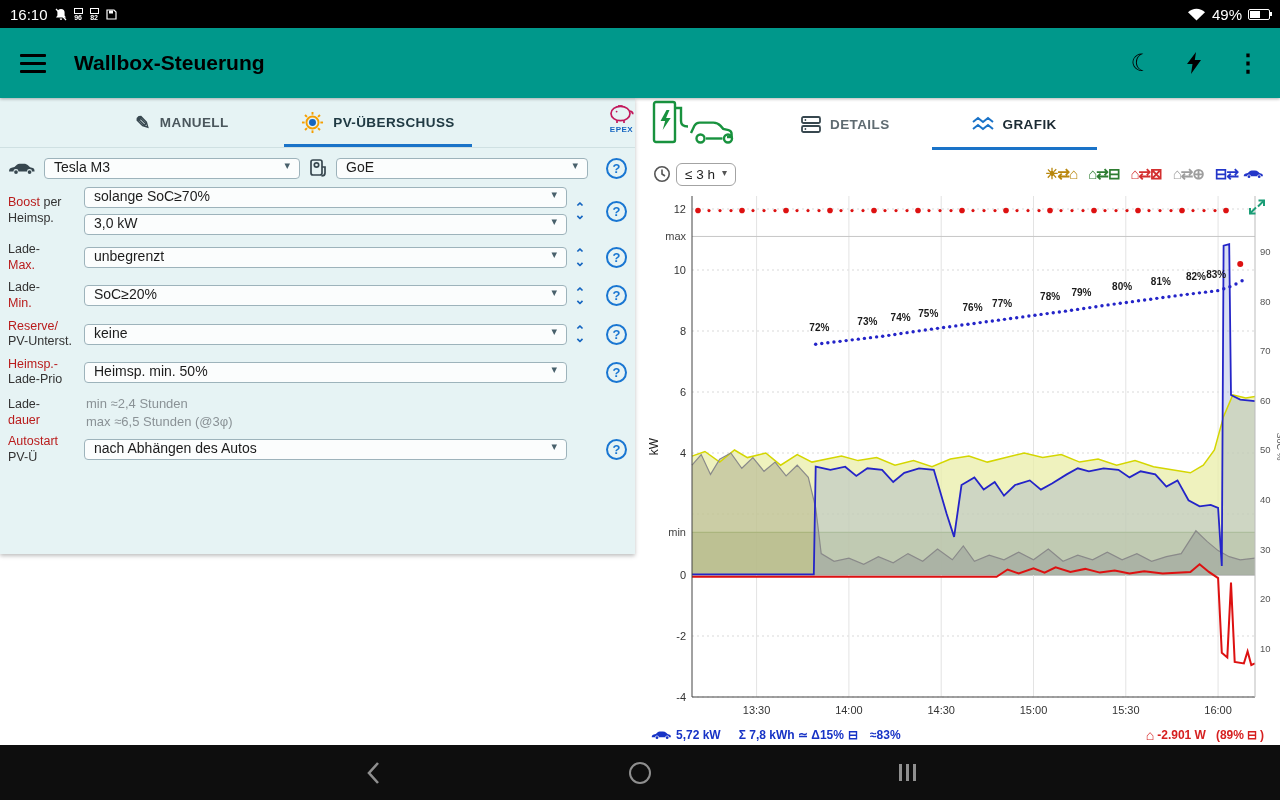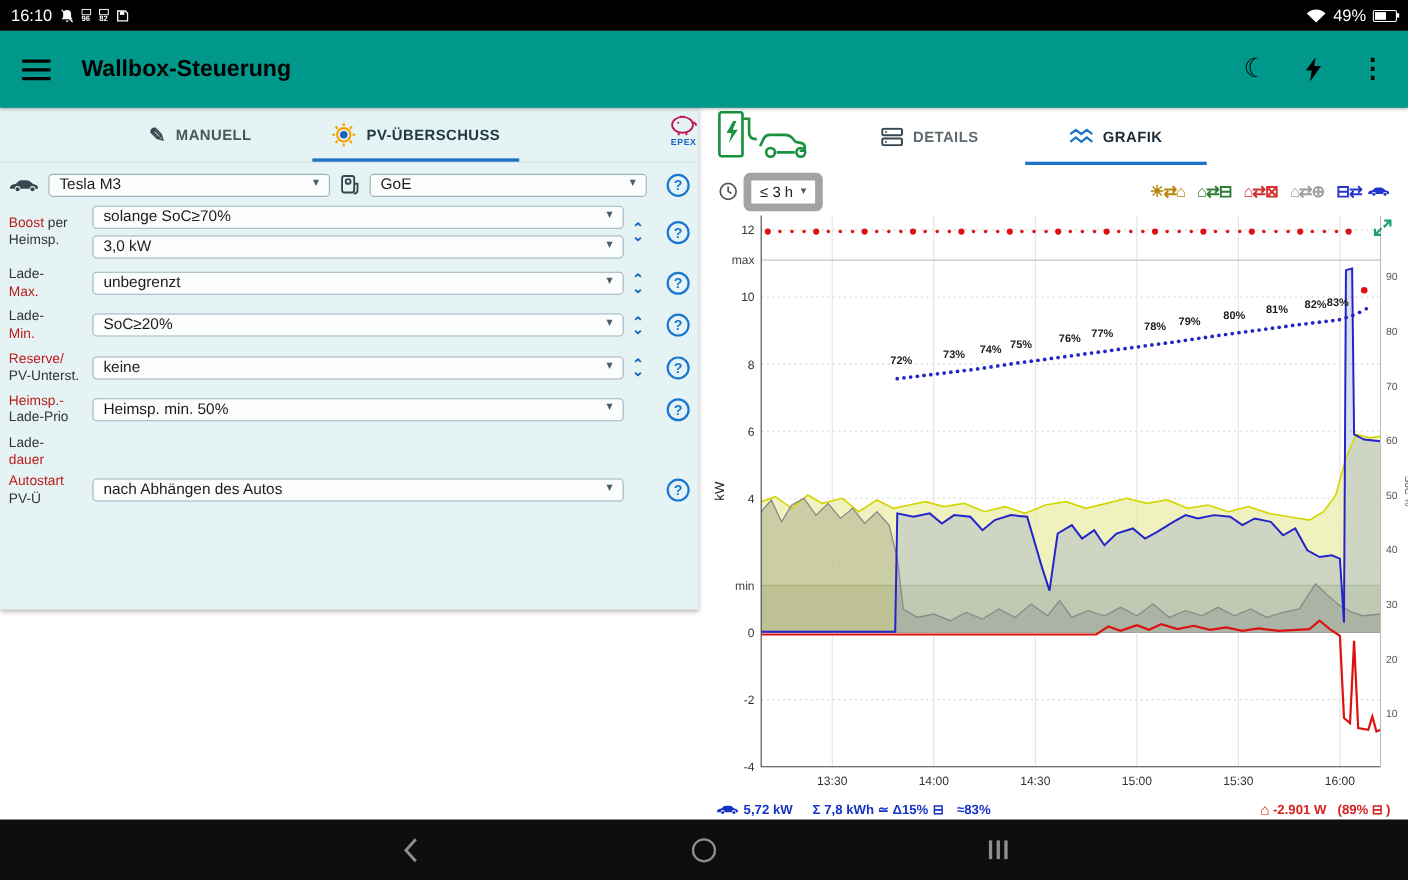--- a/index.html
+++ b/index.html
@@ -73,21 +73,21 @@
   .right-panel{position:absolute;left:645px;top:98px;width:635px;height:647px;background:#fff}
   .rp-header{height:52px;display:flex;align-items:flex-start;position:relative}
   .station-icon{margin-left:4px}
   .rp-tab{display:flex;align-items:center;gap:9px;font-size:13.5px;font-weight:700;letter-spacing:.4px;
     color:#5f6b71;cursor:pointer;position:relative;height:100%;padding:0 14px}
   .rp-tab-details{margin-left:46px}
   .rp-tab-grafik{margin-left:54px;color:#1b2a33}
   .rp-tab-grafik::after{content:"";position:absolute;left:-26px;right:-26px;bottom:0;height:3px;background:#1a73c8}
 
   .rp-controls{height:36px;display:flex;align-items:center;padding:0 16px 0 4px;margin-top:6px}
-  .range-select{display:flex;align-items:flex-start;border:7px solid #a3a3a3;border-radius:6px;
+  .range-select{display:flex;align-items:flex-start;border:1px solid #a3a3a3;border-radius:6px;
     padding:3px 8px;font-size:13.5px;color:#222;margin-left:5px;cursor:pointer}
   .range-select .caret{margin-left:7px;font-size:10px;color:#555}
   .legend{margin-left:auto;display:flex;align-items:center;gap:11px;font-size:15px;font-weight:700}
   .leg{display:inline-flex;align-items:center;gap:2px;cursor:pointer;letter-spacing:-1px}
   .l-yellow{color:#b8860b}.l-green{color:#2e7d32}.l-red{color:#d32f2f}.l-gray{color:#9e9e9e}.l-blue{color:#2336c9}
   .leg svg{margin-left:3px}
 
   .chart-wrap{position:relative;margin-top:2px}
   .fullscreen-btn{position:absolute;top:4px;right:14px;cursor:pointer}
 
@@ -334,20 +334,24 @@
       <div></div>
       <div class="help-cell">
           <div class="help">?</div>
         </div>
     </div>
 
     <div class="frow" style="margin-bottom:4px">
       <div class="flabel">
         <span>Lade-</span>
         <span class="block lb">dauer</span>
+      </div>
+      <div class="static-val">
+        <span class="block" style="display:block">min ≈2,4 Stunden</span>
+        <span style="display:block">max ≈6,5 Stunden (@3φ)</span>
       </div>
       <div></div>
         <div></div>
     </div>
 
     <div class="frow">
       <div class="flabel">
         <span class="lb">Autostart</span>
         <span class="block">PV-Ü</span>
       </div>

